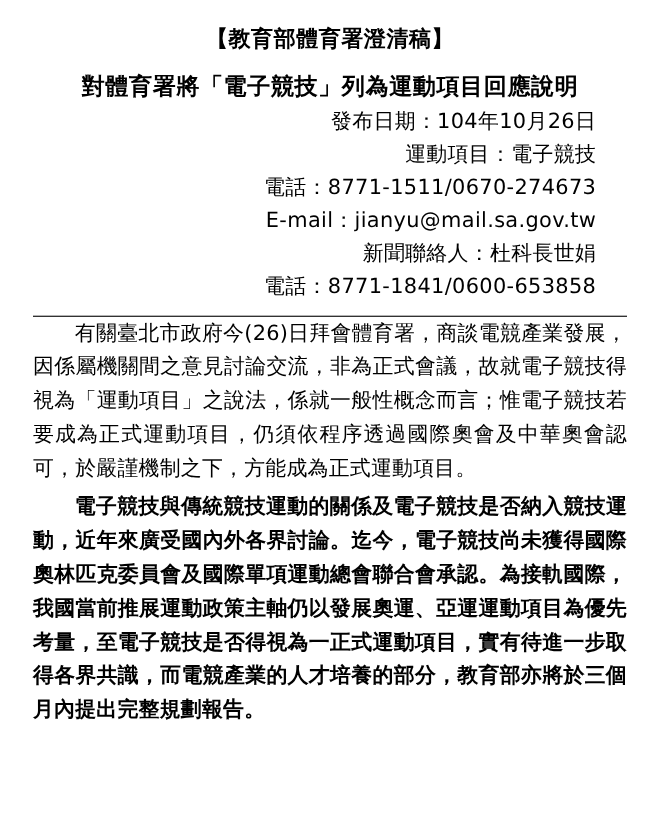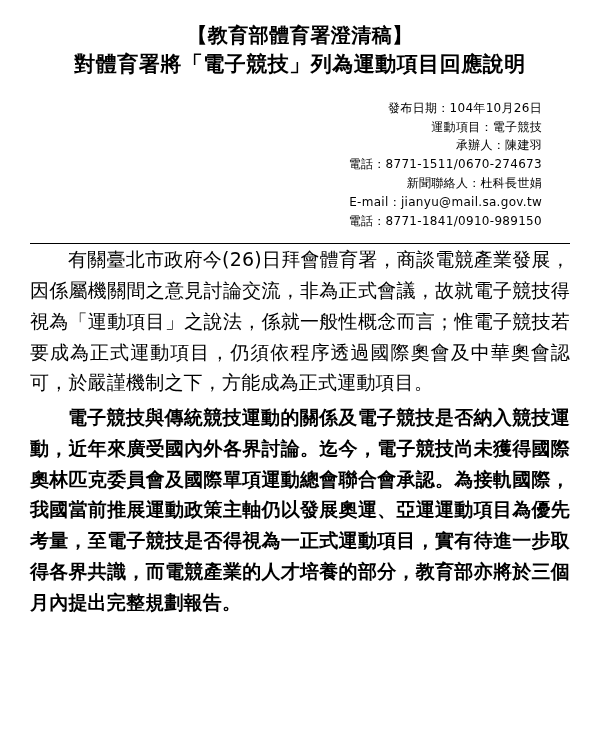--- a/index.html
+++ b/index.html
@@ -26,28 +26,27 @@
     font-weight: bold;
     font-size: 21px;
     line-height: 1.38;
     letter-spacing: 0.5px;
   }
   .title-line1 {
     font-size: 20px;
   }
   .title-line2 {
     font-size: 21px;
-    margin-top: 2px;
+    margin-top: 14px;
     padding: 0 14px;
-    font-family: Liberation Mono, monospace;
   }
   .meta-block {
-    margin-top: 18px;
+    margin-top: 2px;
     text-align: right;
-    font-size: 12px;
+    font-size: 19px;
     line-height: 1.58;
     letter-spacing: 0.3px;
     padding-right: 28px;
   }
   .meta-line {
     white-space: nowrap;
   }
   .underline {
   }
   .rule {
@@ -84,33 +83,30 @@
   </div>
 
   <div class="meta-block">
     <div class="meta-line">
       <span>發布日期：</span><span>104年10月26日</span>
     </div>
     <div class="meta-line">
       <span>運動項目：</span><span>電子競技</span>
     </div>
     <div class="meta-line">
-      <span>承辦人：</span><span>陳建羽</span>
+      <span>電話：</span><span class="underline">8771-1511</span><span>/0670-274673</span>
     </div>
     <div class="meta-line">
-      <span>電話：</span><span class="underline">8771-1511</span><span>/0670-274673</span>
+      <span>E-mail：</span><span>jianyu@mail.sa.gov.tw</span>
     </div>
     <div class="meta-line">
       <span>新聞聯絡人：</span><span>杜科長世娟</span>
     </div>
     <div class="meta-line">
-      <span>E-mail：</span><span>jianyu@mail.sa.gov.tw</span>
-    </div>
-    <div class="meta-line">
-      <span>電話：</span><span class="underline">8771-1841</span><span>/0910-989150</span>
+      <span>電話：</span><span class="underline">8771-1841</span><span>/0600-653858</span>
     </div>
   </div>
 
   <hr class="rule">
 
   <div class="body-block">
     <p class="para">有關臺北市政府今(26)日拜會體育署，商談電競產業發展，因係屬機關間之意見討論交流，非為正式會議，故就電子競技得視為「運動項目」之說法，係就一般性概念而言；惟電子競技若要成為正式運動項目，仍須依程序透過國際奧會及中華奧會認可，於嚴謹機制之下，方能成為正式運動項目。</p>
     <p class="para">電子競技與傳統競技運動的關係及電子競技是否納入競技運動，近年來廣受國內外各界討論。迄今，電子競技尚未獲得國際奧林匹克委員會及國際單項運動總會聯合會承認。為接軌國際，我國當前推展運動政策主軸仍以發展奧運、亞運運動項目為優先考量，至電子競技是否得視為一正式運動項目，實有待進一步取得各界共識，而電競產業的人才培養的部分，教育部亦將於三個月內提出完整規劃報告。</p>
   </div>
 

